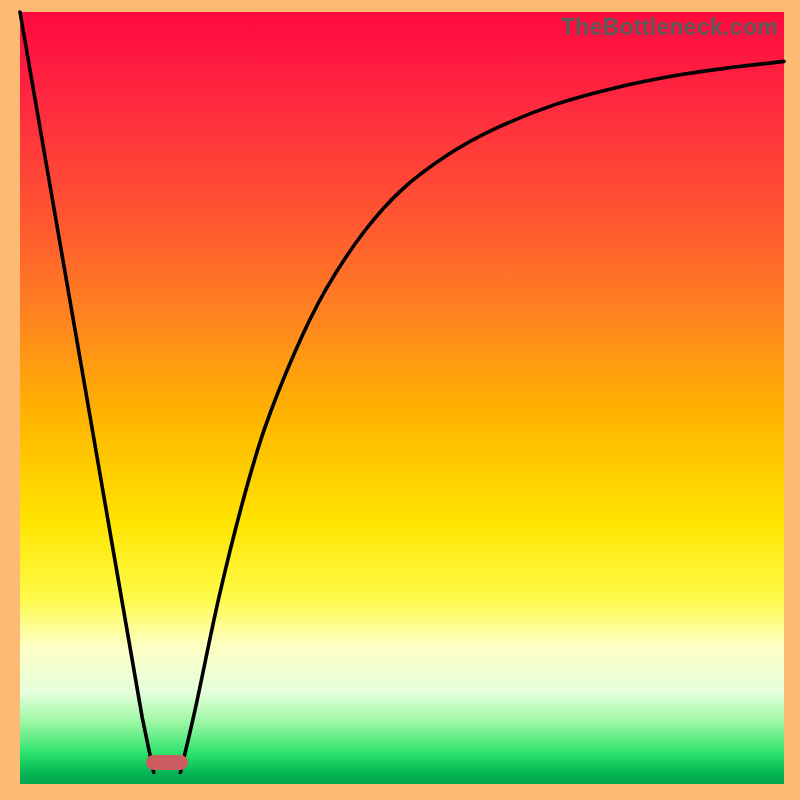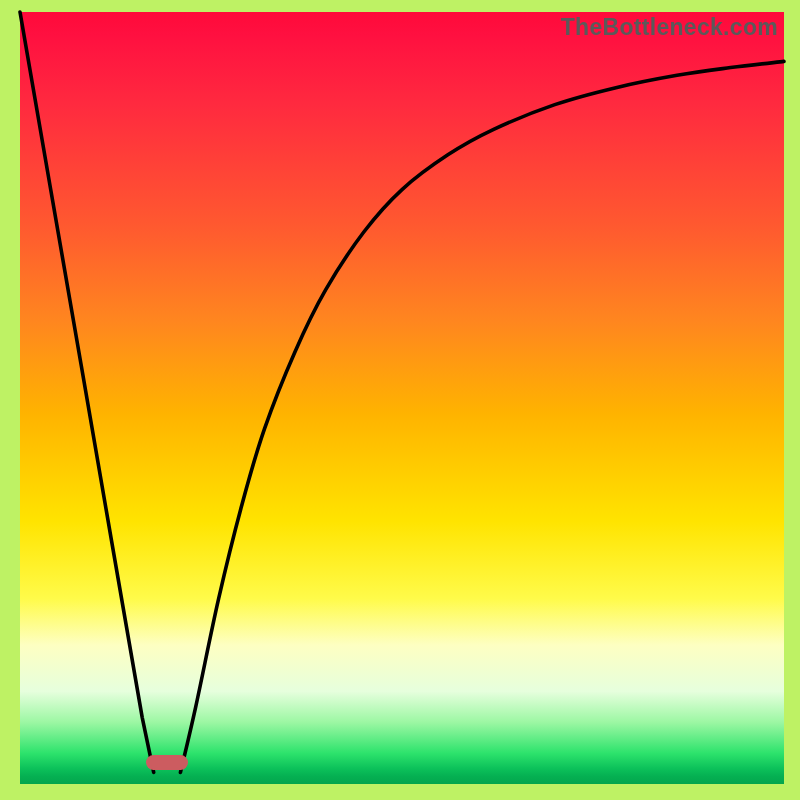--- a/index.html
+++ b/index.html
@@ -7,21 +7,21 @@
     padding: 0;
     width: 800px;
     height: 800px;
     background: #000;
     overflow: hidden;
   }
   .outer {
     position: relative;
     width: 800px;
     height: 800px;
-    background: #bef264;
+    background: #fdba74;
   }
   .plot {
     position: absolute;
     left: 20px;
     top: 12px;
     width: 764px;
     height: 772px;
     
     background: linear-gradient(to bottom,
       #ff0a3a 0%,

